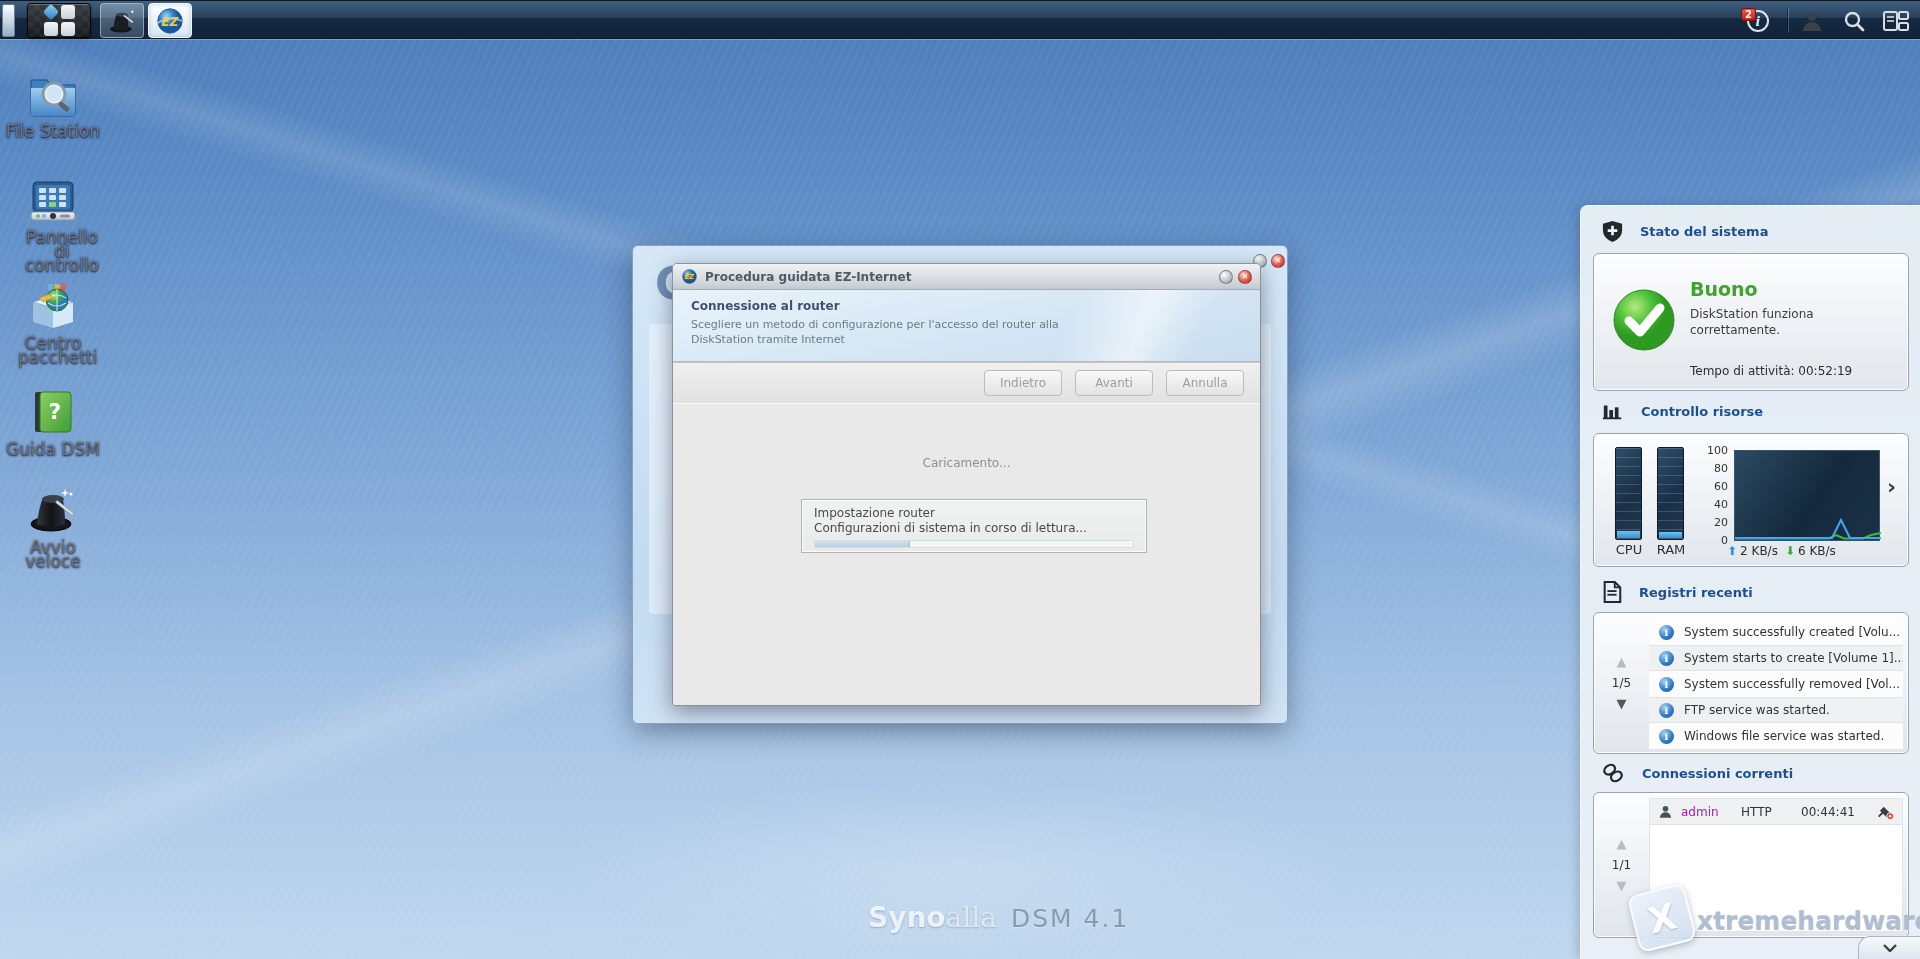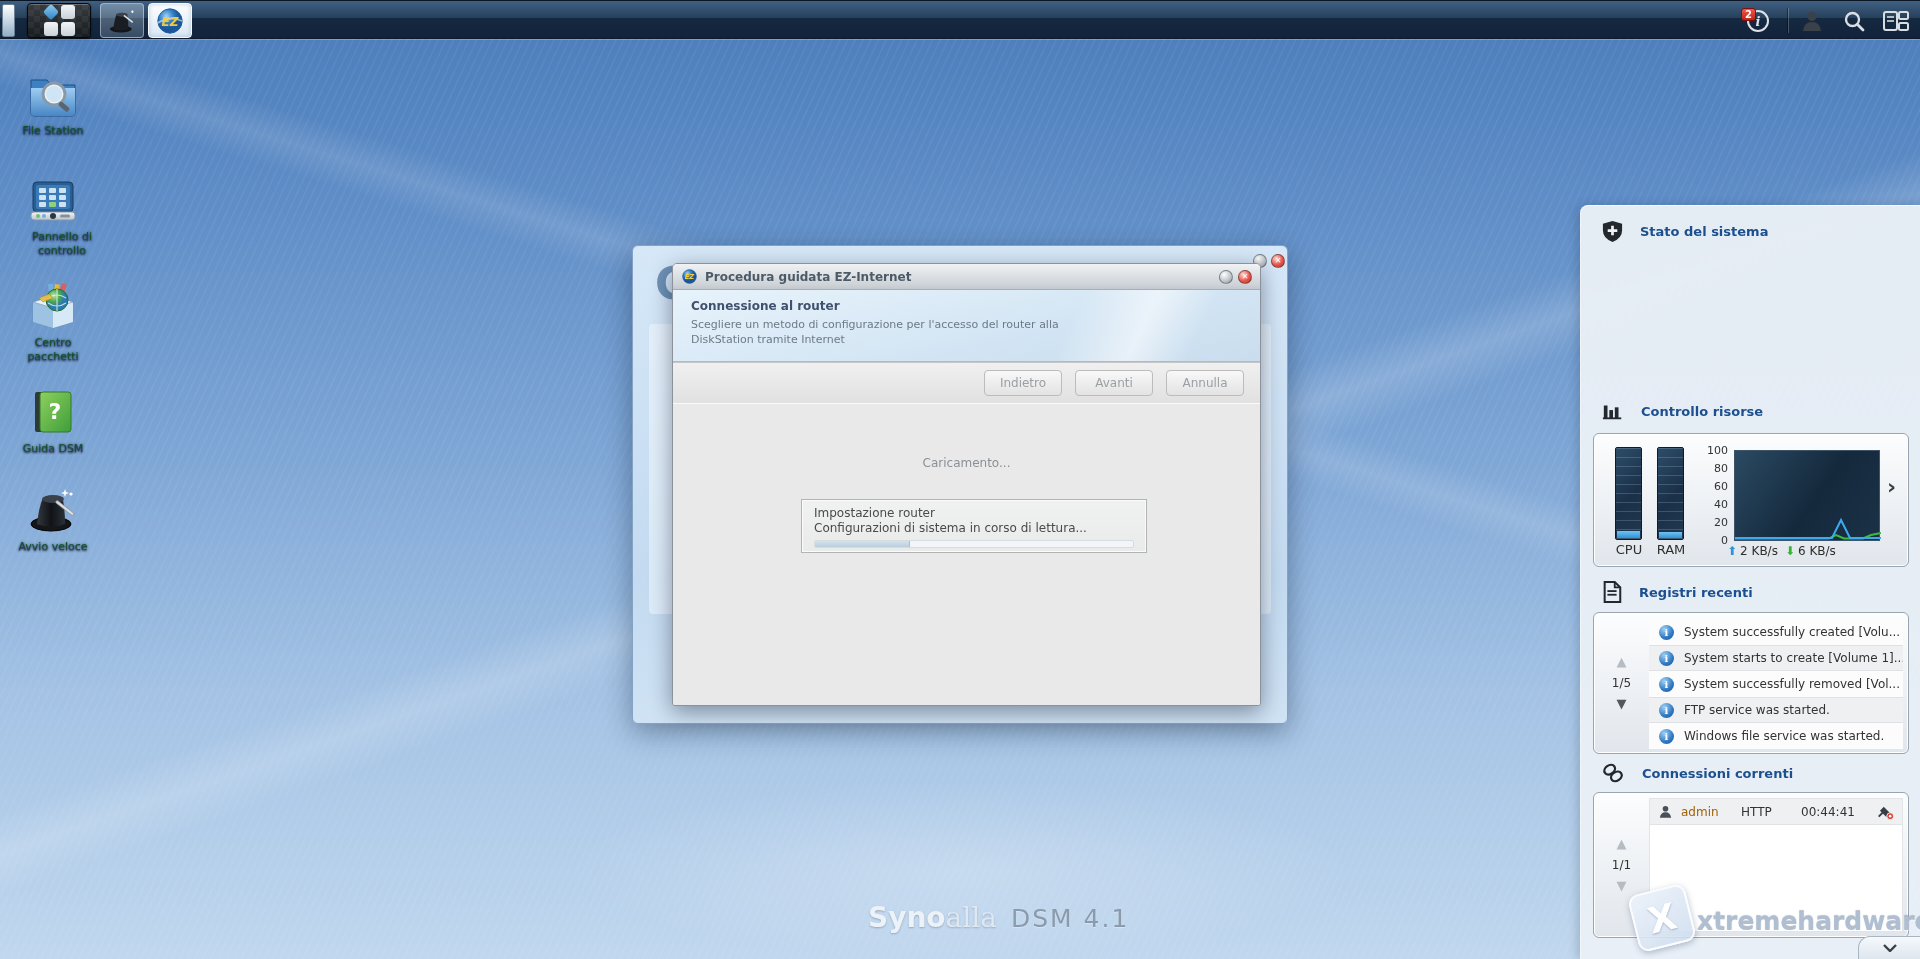--- a/index.html
+++ b/index.html
@@ -34,21 +34,21 @@
   .mm-diamond { background:linear-gradient(135deg,#8ed0f5,#2e7fc2); border-radius:3px; transform:rotate(45deg) scale(0.82); }
   #quick-start-btn { left:100px; width:44px; background:linear-gradient(rgba(225,238,250,0.35),rgba(170,200,228,0.25)); border:1px solid rgba(235,244,252,0.45); }
   #ez-btn { left:148px; width:44px; background:linear-gradient(#ffffff,#d9e7f3); border:1px solid #f4f9fd; box-shadow:inset 0 0 4px rgba(90,130,170,0.4); }
   .tb-right-icon { position:absolute; top:6px; width:28px; height:28px; display:flex; align-items:center; justify-content:center; }
   #tb-divider { position:absolute; left:1788px; top:7px; width:1px; height:25px; background:rgba(255,255,255,0.22); box-shadow:-1px 0 0 rgba(0,0,0,0.4); }
   #notif-badge { position:absolute; left:-8px; top:-4px; min-width:15px; height:13px; background:linear-gradient(#f0564a,#c02418); border:1px solid #7e120a; border-radius:3px; color:#fff; font-size:10px; font-weight:bold; line-height:11px; text-align:center; padding:0 2px; }
 
   
   .dicon { position:absolute; left:2px; width:102px; text-align:center; cursor:pointer; }
   .dicon .glyph { width:52px; height:52px; margin:0 auto; }
-  .dicon .lbl { margin-top:4px; color:#14532d; font-size:11px; line-height:14px; text-shadow:0 1px 2px rgba(0,0,30,0.85),0 0 3px rgba(0,0,30,0.5); }
+  .dicon .lbl { margin-top:4px; color:#737373; font-size:17px; line-height:14px; text-shadow:0 1px 2px rgba(0,0,30,0.85),0 0 3px rgba(0,0,30,0.5); }
 
   
   #bg-window { position:absolute; left:632px; top:245px; width:656px; height:479px;
     background:linear-gradient(to bottom,#d6e8f8,#c3daf0 70%,#cfe3f4); border:1px solid #84a3c4; border-radius:6px;
     box-shadow:0 8px 28px rgba(10,25,50,0.38); }
   #bg-window .inner { position:absolute; left:16px; top:78px; right:16px; height:290px; background:rgba(246,251,255,0.5); border-radius:4px; }
   .orb { width:14px; height:14px; border-radius:50%; border:1px solid rgba(40,50,60,0.45); display:inline-flex; align-items:center; justify-content:center; font-size:8px; line-height:1; }
   .orb-gray { background:radial-gradient(circle at 35% 30%,#ffffff,#c3c7cc 55%,#8f959b); color:#666; }
   .orb-red { background:radial-gradient(circle at 35% 30%,#ffd8d2,#e8564a 55%,#b93228); color:#fff; font-weight:bold; }
 
@@ -359,20 +359,36 @@
 
 <div id="sidebar">
 
   <div class="w-head" style="top:14px;">
     <svg viewBox="0 0 24 24" width="23" height="23">
       <path d="M12 1 L22 4 V11 q0 8 -10 12 Q2 19 2 11 V4 Z" fill="#23282e"></path>
       <path d="M10.6 6 h2.8 v3.6 H17 v2.8 h-3.6 V16 h-2.8 v-3.6 H7 V9.6 h3.6 Z" fill="#f2f4f6"></path>
     </svg>
     <span class="w-title">Stato del sistema</span>
   </div>
+  <div class="card" style="top:47px; height:138px;">
+    <svg style="position:absolute; left:18px; top:34px;" viewBox="0 0 64 64" width="64" height="64">
+      <circle cx="32" cy="32" r="30" fill="url(#okg)" stroke="#2a8a22"></circle>
+      <defs>
+          <radialGradient id="okg" cx="0.35" cy="0.28">
+            <stop offset="0" stop-color="#b4ec7e"></stop>
+            <stop offset="0.55" stop-color="#4fc23a"></stop>
+            <stop offset="1" stop-color="#2e9a22"></stop>
+          </radialGradient>
+        </defs>
+      <path d="M17 33 L28 44 L48 20" fill="none" stroke="#fff" stroke-width="9" stroke-linecap="round" stroke-linejoin="round"></path>
+    </svg>
+    <div style="position:absolute; left:96px; top:24px; font-size:19px; font-weight:bold; color:#3fa32e;">Buono</div>
+    <div style="position:absolute; left:96px; top:52px; width:165px; font-size:12px; color:#3c3c3c; line-height:16px;">DiskStation funziona correttamente.</div>
+    <div style="position:absolute; left:96px; top:110px; font-size:12px; color:#2e2e2e;">Tempo di attività: 00:52:19</div>
+  </div>
 
   <div class="w-head" style="top:194px;">
     <svg viewBox="0 0 24 24" width="24" height="22">
       <rect x="2" y="6" width="4" height="14" fill="#23282e"></rect>
         <rect x="8" y="11" width="4" height="9" fill="#23282e"></rect>
         <rect x="14" y="8" width="4" height="12" fill="#23282e"></rect>
       <path d="M1 20 h20" stroke="#23282e" stroke-width="2"></path>
     </svg>
     <span class="w-title">Controllo risorse</span>
   </div>
@@ -457,21 +473,21 @@
       <span class="chev dim">▲</span>
       <span class="num">1/1</span>
       <span class="chev dim">▼</span>
     </div>
     <div style="position:absolute; left:55px; top:5px; right:5px; bottom:5px; background:#fff; border:1px solid #e2e4e7;">
       <div style="position:relative; height:26px; background:#eef0f2; border-bottom:1px solid #e0e2e5; display:flex; align-items:center; padding:0 8px; gap:8px;">
         <svg viewBox="0 0 24 24" width="15" height="15">
           <circle cx="12" cy="7.5" r="4.5" fill="#4a5058"></circle>
             <path d="M3 22 q1 -9 9 -9 q8 0 9 9 z" fill="#4a5058"></path>
         </svg>
-        <span style="font-size:12px; color:#a16207; width:52px;">admin</span>
+        <span style="font-size:12px; color:#a21caf; width:52px;">admin</span>
         <span style="font-size:12px; color:#333; width:52px;">HTTP</span>
         <span style="font-size:12px; color:#333; flex:1;">00:44:41</span>
         <svg viewBox="0 0 20 20" width="17" height="17">
           <path d="M2 16 L8 10 M8 6 l6 6 l-3 3 l-6 -6 z" stroke="#3a3f45" stroke-width="2.2" fill="#3a3f45"></path>
           <circle cx="15.5" cy="15.5" r="4" fill="#d23a2e" stroke="#fff" stroke-width="1"></circle>
           <circle cx="15.5" cy="15.5" r="1.6" fill="#fff"></circle>
         </svg>
       </div>
     </div>
   </div>

